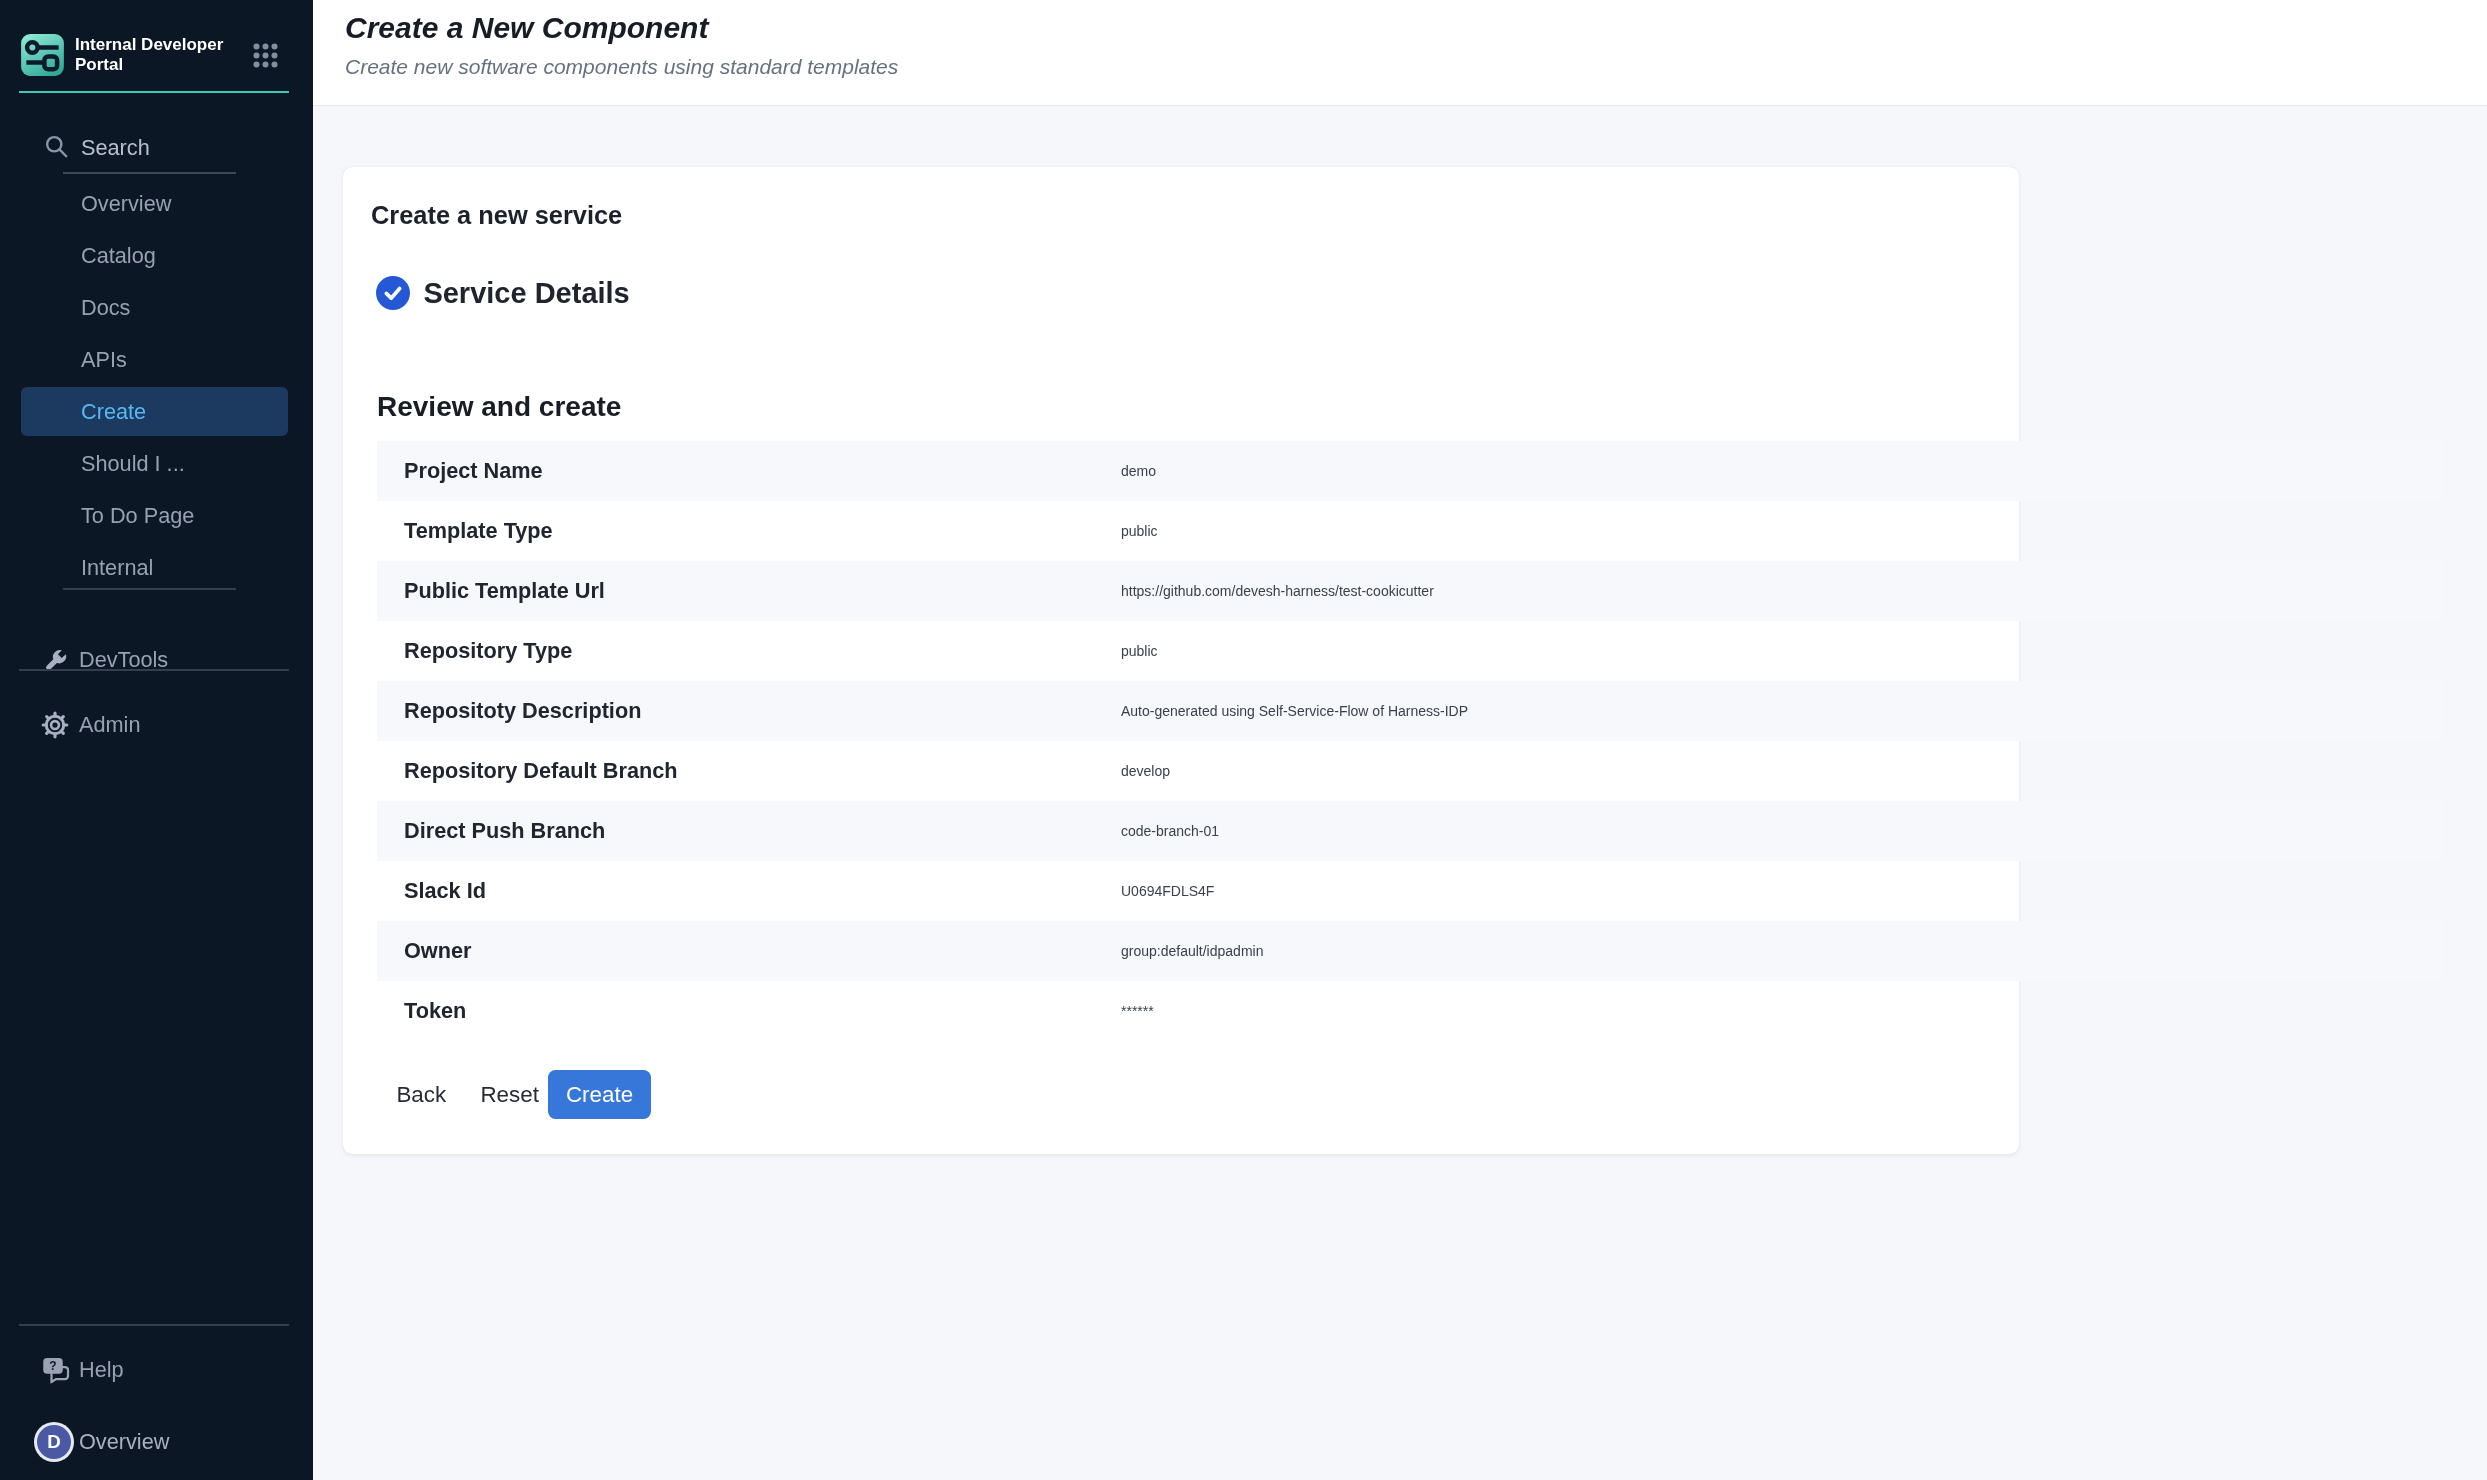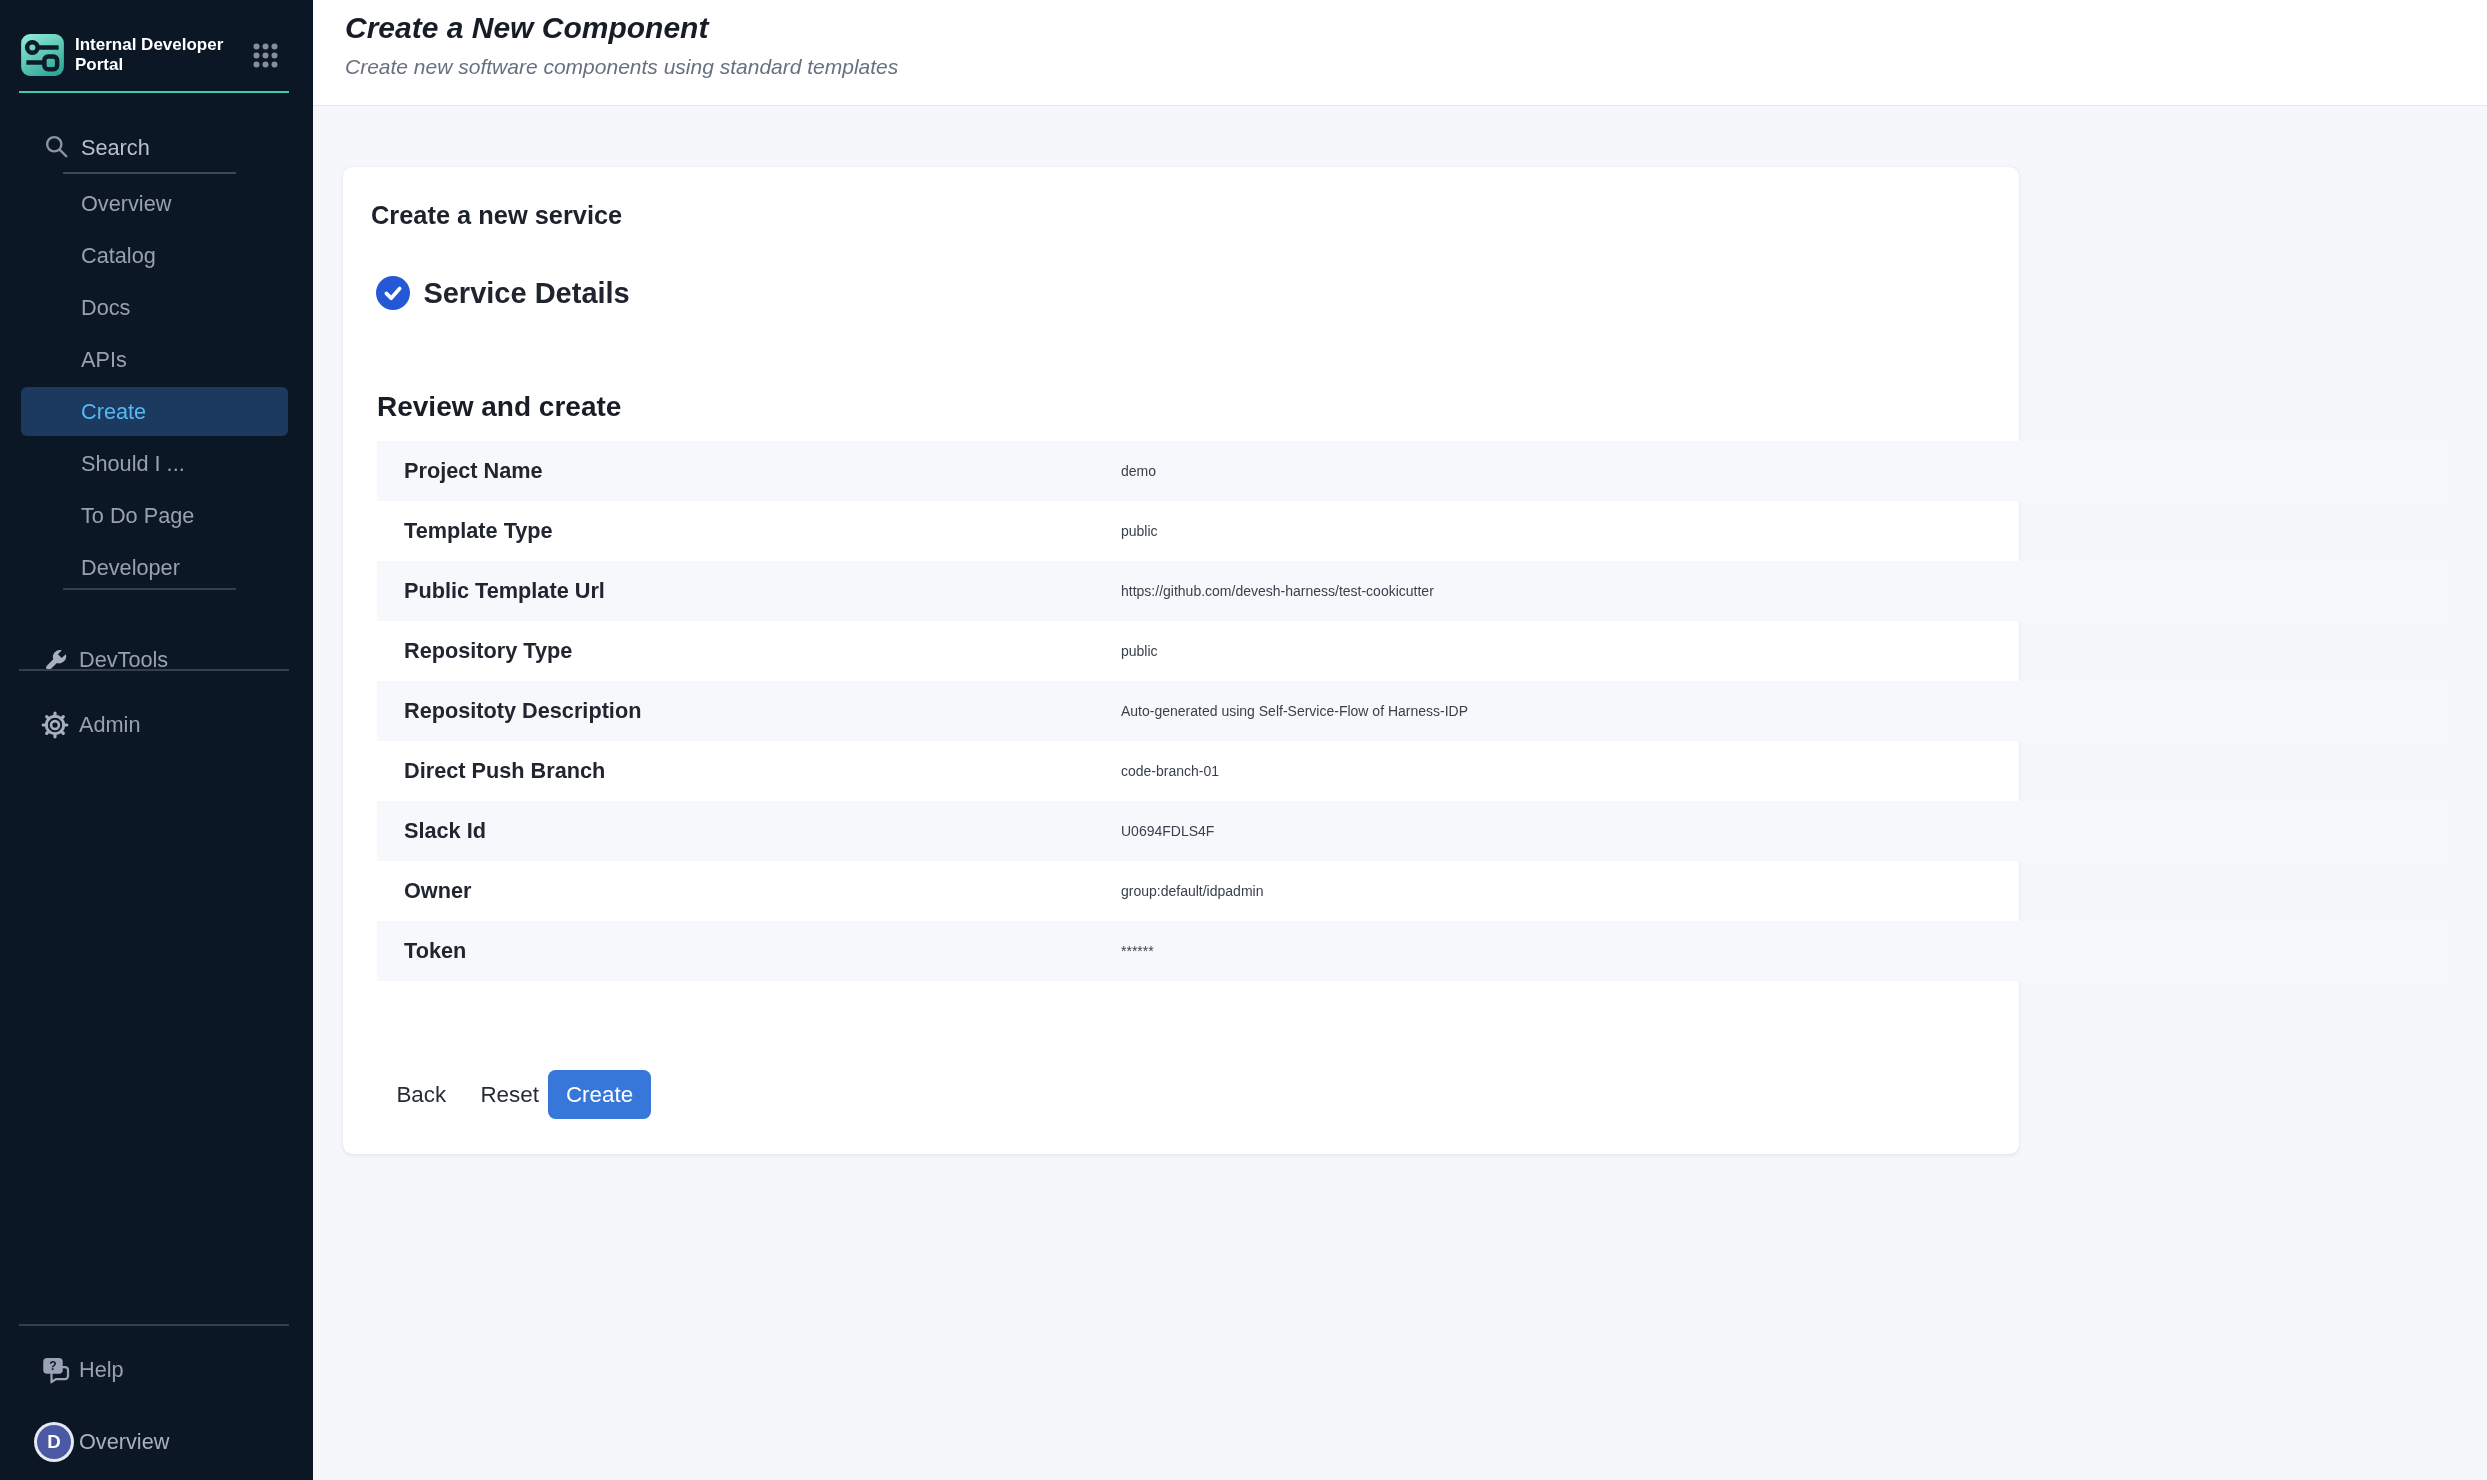--- a/index.html
+++ b/index.html
@@ -173,21 +173,21 @@
 
       <div class="nav-item">
         <span class="nav-label">Should I ...</span>
       </div>
 
       <div class="nav-item">
         <span class="nav-label">To Do Page</span>
       </div>
 
       <div class="nav-item">
-        <span class="nav-label">Developer</span>
+        <span class="nav-label">Internal</span>
       </div>
     </nav>
 
   <div class="rule-short"></div>
 
   <div class="side-link devtools-link">
     <svg width="27" height="27" viewBox="0 0 32 32" fill="#a7afc0">
       <path d="M29.5 9.3a8.3 8.3 0 0 1-10.6 10.2l-7.6 7.6a3.1 3.1 0 0 1-4.4-4.4l7.6-7.6A8.3 8.3 0 0 1 24.7 4.5l-4.6 4.6 4.4 4.4 5-4.2z"></path>
     </svg>
     <span class="lbl">DevTools</span>
@@ -272,20 +272,24 @@
         <div class="field-row">
           <span class="f-label">Repository Type</span>
           <span class="f-value">public</span>
         </div>
 
         <div class="field-row">
           <span class="f-label">Repositoty Description</span>
           <span class="f-value">Auto-generated using Self-Service-Flow of Harness-IDP</span>
         </div>
 
+        <div class="field-row">
+          <span class="f-label">Repository Default Branch</span>
+          <span class="f-value">develop</span>
+        </div>
 
         <div class="field-row">
           <span class="f-label">Direct Push Branch</span>
           <span class="f-value">code-branch-01</span>
         </div>
 
         <div class="field-row">
           <span class="f-label">Slack Id</span>
           <span class="f-value">U0694FDLS4F</span>
         </div>

